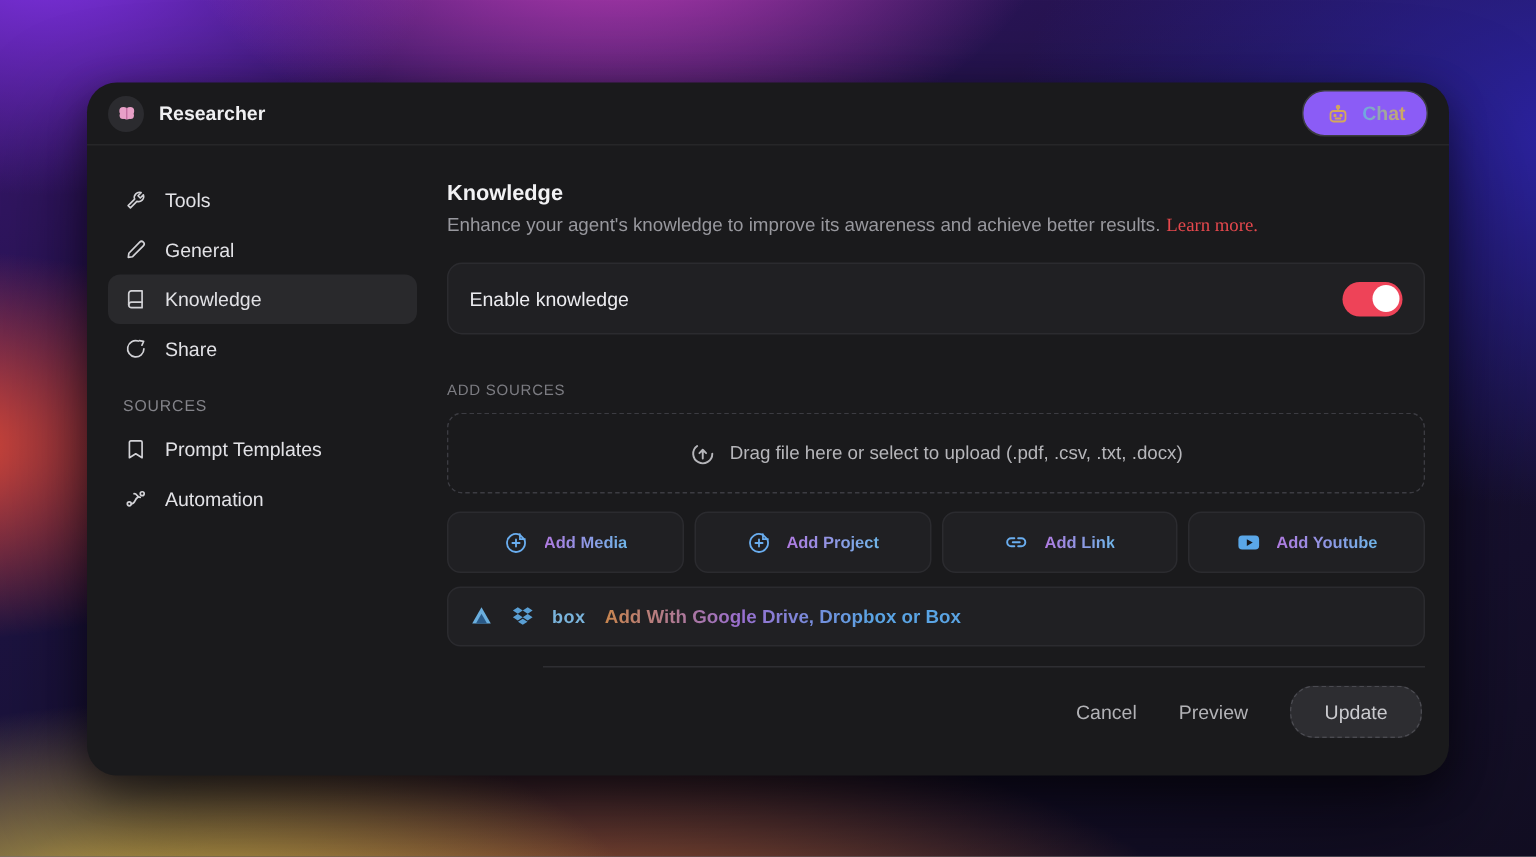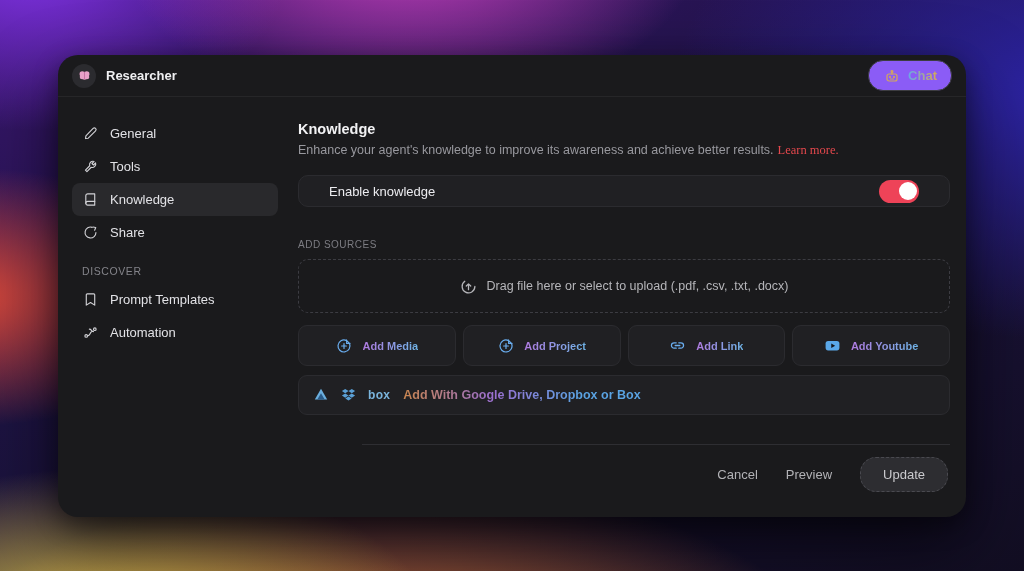--- a/index.html
+++ b/index.html
@@ -40,22 +40,22 @@
                padding:0 10px; border-radius:8px; font-size:13px; color:#e2e2e6; cursor:pointer; }
   .side-item.active { background:#29292c; }
   .side-section { margin-top:10px; height:24px; display:flex; align-items:center;
                   padding:0 10px; font-size:10.5px; letter-spacing:.6px; color:#84848a; }
   .sicon { width:17px; height:17px; display:flex; align-items:center; justify-content:center; color:#d2d2d6; }
   
   .main { flex:1; display:flex; flex-direction:column; padding:24px 16px 14px 8px; min-width:0; }
   .m-title { font-size:14.5px; font-weight:bold; color:#f2f2f4; }
   .m-sub { margin-top:6px; font-size:12.5px; color:#98989e; }
   .learn-more { color:#e5484d; margin-left:4px; cursor:pointer;font-family:Liberation Serif, serif; }
-  .card { margin-top:17px; height:32px; border-radius:10px; background:#202023;
-          border:1px solid #2b2b2f; display:flex; align-items:center; padding:0 30px; }
+  .card { margin-top:17px; height:48px; border-radius:10px; background:#202023;
+          border:1px solid #2b2b2f; display:flex; align-items:center; padding:0 14px; }
   .card-label { font-size:13px; color:#ececf0; }
   .toggle { margin-left:auto; width:40px; height:23px; border-radius:12px;
             background:#ee4358; position:relative; cursor:pointer; }
   .toggle .knob { position:absolute; right:2.5px; top:2.5px; width:18px; height:18px;
                   border-radius:50%; background:#fff; }
   .addsrc { margin-top:32px; font-size:10px; letter-spacing:.5px; color:#7c7c82; }
   .dropzone { margin-top:9px; height:54px; border:1.5px dashed #3c3c42; border-radius:10px;
               display:flex; align-items:center; justify-content:center; gap:10px;
               color:#b6b6ba; font-size:12.5px; cursor:pointer; }
   .btnrow { margin-top:12px; display:flex; gap:7px; }
@@ -114,53 +114,53 @@
       <span class="chat-label">Chat</span>
     </div>
   </div>
 
   <div class="bodyrow">
 
     <div class="sidebar">
       <div class="side-item">
         <span class="sicon">
           <svg width="15" height="15" viewBox="0 0 16 16" fill="none" stroke="currentColor" stroke-width="1.2" stroke-linejoin="round">
+            <path d="M13.4 4.2a3.6 3.6 0 0 1-4.6 4.6l-4.6 4.6-1.6-1.6 4.6-4.6a3.6 3.6 0 0 1 4.6-4.6L9.6 4.8l1.6 1.6z"></path>
+          </svg>
+        </span>
+        <span>Tools</span>
+      </div>
+      <div class="side-item">
+        <span class="sicon">
+          <svg width="15" height="15" viewBox="0 0 16 16" fill="none" stroke="currentColor" stroke-width="1.2" stroke-linejoin="round">
             <path d="M10.8 2.6a1.8 1.8 0 0 1 2.6 2.6L5.6 13 2.7 13.4 3.1 10.5z"></path>
           </svg>
         </span>
         <span>General</span>
-      </div>
-      <div class="side-item">
-        <span class="sicon">
-          <svg width="15" height="15" viewBox="0 0 16 16" fill="none" stroke="currentColor" stroke-width="1.2" stroke-linejoin="round">
-            <path d="M13.4 4.2a3.6 3.6 0 0 1-4.6 4.6l-4.6 4.6-1.6-1.6 4.6-4.6a3.6 3.6 0 0 1 4.6-4.6L9.6 4.8l1.6 1.6z"></path>
-          </svg>
-        </span>
-        <span>Tools</span>
       </div>
       <div class="side-item active">
         <span class="sicon">
           <svg width="15" height="15" viewBox="0 0 16 16" fill="none" stroke="currentColor" stroke-width="1.2" stroke-linejoin="round">
             <path d="M12.5 14H5a2 2 0 0 1-2-2V4a2 2 0 0 1 2-2h7.5v12z"></path>
             <path d="M3 12a2 2 0 0 1 2-2h7.5" stroke-linecap="round"></path>
           </svg>
         </span>
         <span>Knowledge</span>
       </div>
       <div class="side-item">
         <span class="sicon">
           <svg width="15" height="15" viewBox="0 0 16 16" fill="none" stroke="currentColor" stroke-width="1.2" stroke-linecap="round">
             <path d="M13.8 8A5.8 5.8 0 1 1 9.8 2.5"></path>
             <path d="M10.6 2.2l3 .5-1.2 2.8" stroke-linejoin="round"></path>
           </svg>
         </span>
         <span>Share</span>
       </div>
 
-      <div class="side-section">DISCOVER</div>
+      <div class="side-section">SOURCES</div>
 
       <div class="side-item">
         <span class="sicon">
           <svg width="15" height="15" viewBox="0 0 16 16" fill="none" stroke="currentColor" stroke-width="1.2" stroke-linejoin="round">
             <path d="M4.5 2h7a1 1 0 0 1 1 1v11l-4.5-2.8L3.5 14V3a1 1 0 0 1 1-1z"></path>
           </svg>
         </span>
         <span>Prompt Templates</span>
       </div>
       <div class="side-item">

